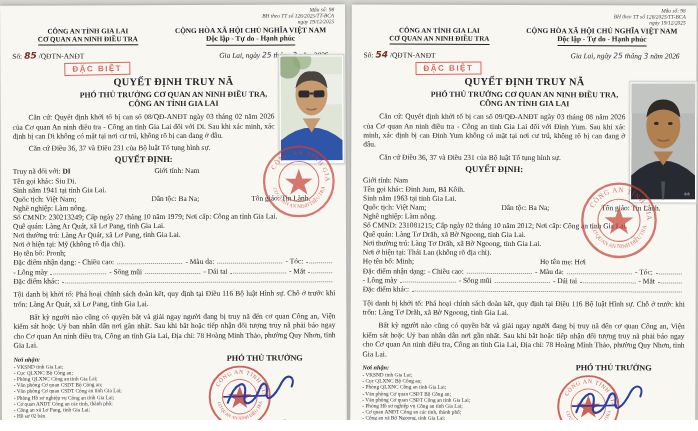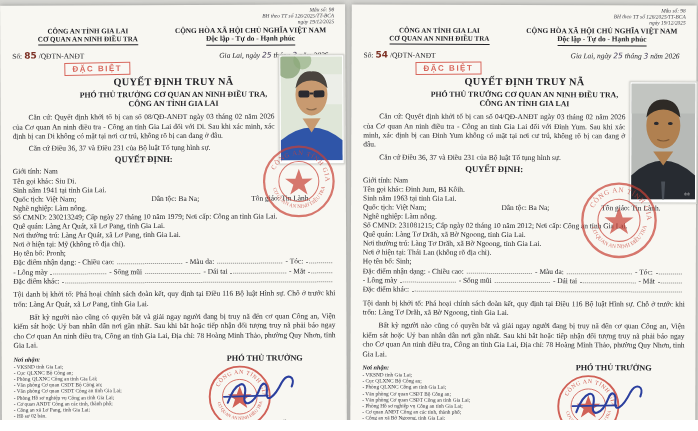--- a/index.html
+++ b/index.html
@@ -9,21 +9,21 @@
     box-shadow:0 0 5px rgba(60,60,60,.45);color:#232328;box-sizing:border-box;
     padding:2px 11px 2px 12px;line-height:9px;font-size:7.4px;}
   #doc0{left:1px;transform:rotate(-.25deg);}
   #doc1{left:351px;transform:rotate(.2deg);}
   .corner{ text-align:right;font-size:5.4px;font-style:italic;line-height:6.2px;color:#3c3c44;}
   .hdr{display:flex;justify-content:space-between;margin-top:1px;}
   .hdr .agency{width:47%;text-align:center;font-weight:bold;font-size:7px;line-height:8.6px;}
   .hdr .agency .u, .hdr .state .u{display:inline-block;border-bottom:.8px solid #232328;padding-bottom:.5px;}
   .hdr .state{width:52%;text-align:center;font-weight:bold;font-size:7.3px;line-height:8.8px;}
   .sorow{display:flex;justify-content:space-between;margin-top:5px;align-items:baseline;}
-  .sonum{font-family:"DejaVu Sans",sans-serif;font-weight:bold;color:#7c3024;font-size:9px;padding:0 2px;}
+  .sonum{font-family:"DejaVu Sans",sans-serif;font-style:italic;font-weight:bold;color:#7c3024;font-size:9px;padding:0 2px;}
   .dateline{font-style:italic;margin-right:6px;}
   .hw{font-family:"DejaVu Sans",sans-serif;font-style:italic;color:#413a55;font-size:7.6px;}
   .dacbiet{display:inline-block;margin:2px 0 0 52px;border:1.4px solid #d4584d;color:#d4584d;
     font-weight:bold;font-size:8px;letter-spacing:1.5px;padding:1px 7px;transform:rotate(-.8deg);
     font-family:"Liberation Sans",sans-serif;opacity:.9;background:rgba(255,255,255,.2);}
   .title{text-align:center;font-weight:bold;font-size:10.3px;margin-top:2px;letter-spacing:.3px;}
   .issuer{text-align:center;font-weight:bold;font-size:7.8px;line-height:9.2px;margin-top:4px;}
   .para{text-align:justify;text-indent:16px;margin-top:4px;line-height:9.4px;}
   .beside{margin-right:60px;}
   .lawline{text-indent:16px;margin-top:3px;}
@@ -122,20 +122,21 @@
         <text font-size="9" fill="#c84136" letter-spacing="1"><textPath href="#arc0t" startOffset="14%">CÔNG AN TỈNH GIA LAI</textPath></text>
         <text font-size="7" fill="#c84136"><textPath href="#arc0b" startOffset="8%">CƠ QUAN AN NINH ĐIỀU TRA</textPath></text>
       </svg>
     </div>
 
     <div class="para beside">Căn cứ: Quyết định khởi tố bị can số 08/QĐ-ANĐT ngày 03 tháng 02 năm 2026 của Cơ quan An ninh điều tra - Công an tỉnh Gia Lai đối với Di. Sau khi xác minh, xác định bị can Di không có mặt tại nơi cư trú, không rõ bị can đang ở đâu.</div>
     <div class="lawline beside">Căn cứ Điều 36, 37 và Điều 231 của Bộ luật Tố tụng hình sự.</div>
     <div class="decide">QUYẾT ĐỊNH:</div>
 
     <div class="row">
+      <div class="c1"><span>Truy nã đối với:</span> <span class="bold">DI</span></div>
       <div class="c2">Giới tính: Nam</div>
     </div>
     <div>Tên gọi khác: Siu Di.</div>
     <div>Sinh năm 1941 tại tỉnh Gia Lai.</div>
     <div class="row row3">
       <div class="c1">Quốc tịch: Việt Nam;</div>
       <div class="c2">Dân tộc: Ba Na;</div>
       <div class="c3">Tôn giáo: Tin Lành.</div>
     </div>
     <div>Nghề nghiệp: Làm nông.</div>
@@ -266,41 +267,42 @@
             <path id="arc1b" d="M50 50 m-36 0 a36 36 0 1 0 72 0"></path>
           </defs>
         <circle cx="50" cy="50" r="47" fill="none" stroke="#c84136" stroke-width="3"></circle>
         <circle cx="50" cy="50" r="27" fill="none" stroke="#c84136" stroke-width="1.4"></circle>
         <path d="M50 33 L54.7 46.2 L68.6 46.2 L57.4 54.4 L61.7 67.6 L50 59.6 L38.3 67.6 L42.6 54.4 L31.4 46.2 L45.3 46.2 Z" fill="#c84136"></path>
         <text font-size="9" fill="#c84136" letter-spacing="1"><textPath href="#arc1t" startOffset="14%">CÔNG AN TỈNH GIA LAI</textPath></text>
         <text font-size="7" fill="#c84136"><textPath href="#arc1b" startOffset="8%">CƠ QUAN AN NINH ĐIỀU TRA</textPath></text>
       </svg>
     </div>
 
-    <div class="para beside">Căn cứ: Quyết định khởi tố bị can số 04/QĐ-ANĐT ngày 03 tháng 02 năm 2026 của Cơ quan An ninh điều tra - Công an tỉnh Gia Lai đối với Đinh Yum. Sau khi xác minh, xác định bị can Đinh Yum không có mặt tại nơi cư trú, không rõ bị can đang ở đâu.</div>
+    <div class="para beside">Căn cứ: Quyết định khởi tố bị can số 09/QĐ-ANĐT ngày 03 tháng 08 năm 2026 của Cơ quan An ninh điều tra - Công an tỉnh Gia Lai đối với Đinh Yum. Sau khi xác minh, xác định bị can Đinh Yum không có mặt tại nơi cư trú, không rõ bị can đang ở đâu.</div>
     <div class="lawline beside">Căn cứ Điều 36, 37 và Điều 231 của Bộ luật Tố tụng hình sự.</div>
     <div class="decide">QUYẾT ĐỊNH:</div>
 
     <div class="row">
       <div class="c2">Giới tính: Nam</div>
     </div>
     <div>Tên gọi khác: Đinh Jum, Bă Kôih.</div>
     <div>Sinh năm 1963 tại tỉnh Gia Lai.</div>
     <div class="row row3">
       <div class="c1">Quốc tịch: Việt Nam;</div>
       <div class="c2">Dân tộc: Ba Na;</div>
       <div class="c3">Tôn giáo: Tin Lành.</div>
     </div>
     <div>Nghề nghiệp: Làm nông.</div>
     <div>Số CMND: 231081215; Cấp ngày 02 tháng 10 năm 2012; Nơi cấp: Công an tỉnh Gia Lai.</div>
     <div>Quê quán: Làng Tơ Drăh, xã Bờ Ngoong, tỉnh Gia Lai.</div>
     <div>Nơi thường trú: Làng Tơ Drăh, xã Bờ Ngoong, tỉnh Gia Lai.</div>
     <div>Nơi ở hiện tại: Thái Lan (không rõ địa chỉ).</div>
     <div class="row">
-      <div class="c1" style="flex-basis:55%">Họ tên bố: Sinh;</div>
+      <div class="c1" style="flex-basis:55%">Họ tên bố: Minh;</div>
+      <div class="c2">Họ tên mẹ: Hơi</div>
     </div>
     <div class="blankrow">
       <span>Đặc điểm nhận dạng: - Chiều cao:</span>
         <span class="fill"></span>
       <span>- Màu da:</span>
         <span class="fill"></span>
       <span>- Tóc:</span>
         <span class="fill" style="flex:0 0 26px"></span>
     </div>
     <div class="blankrow">

